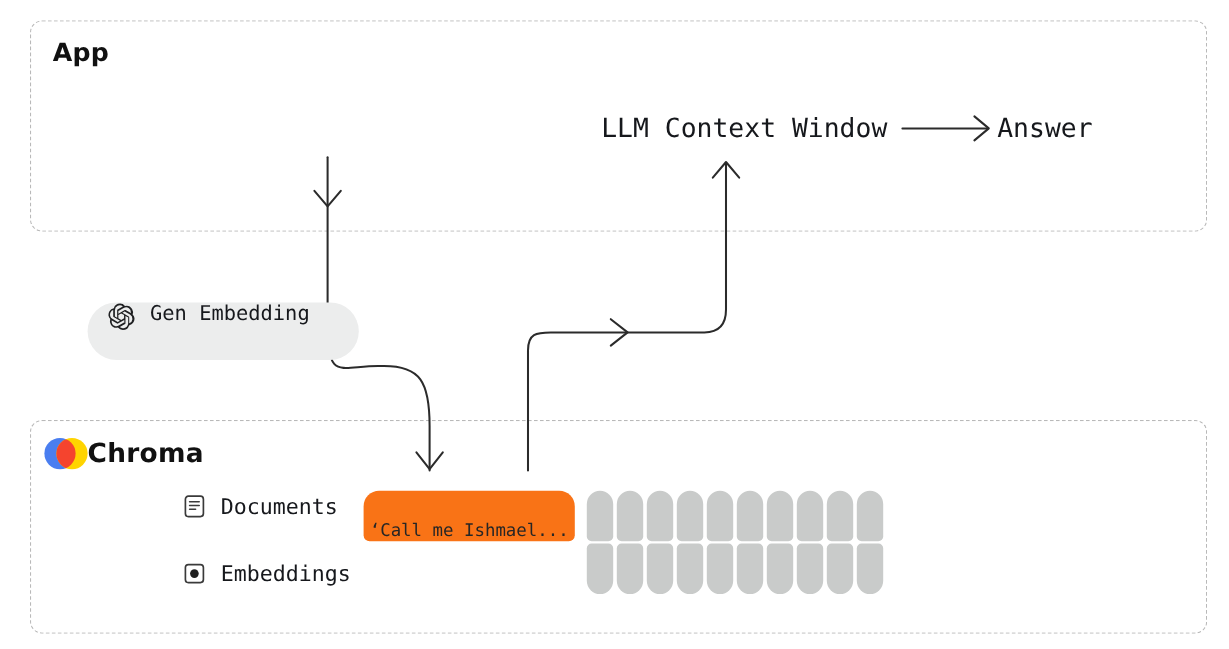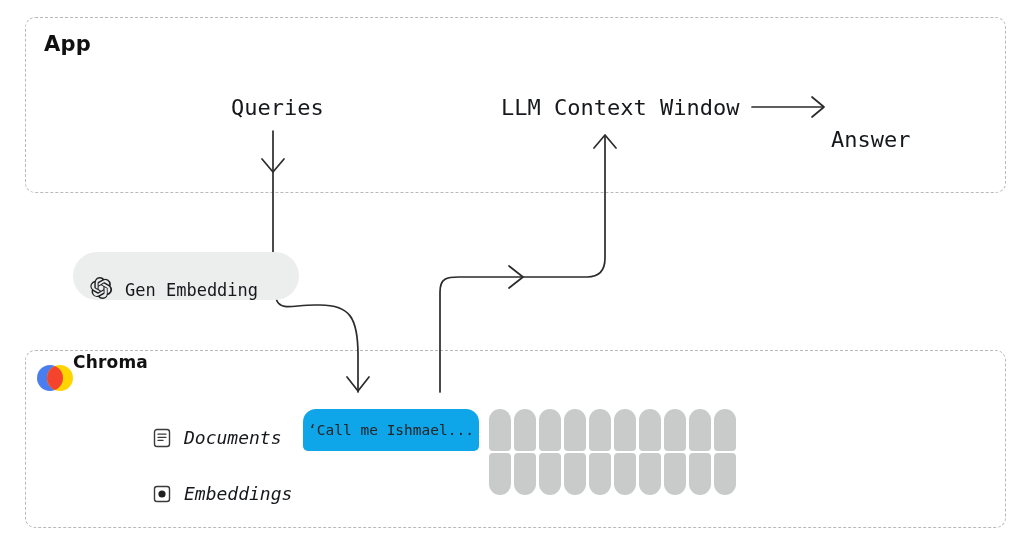--- a/index.html
+++ b/index.html
@@ -50,22 +50,22 @@
     color: #111111;
     letter-spacing: 0.2px;
     white-space: nowrap;
   }
   #app-title {
     left: 44px;
     top: 32px;
   }
   #chroma-title {
     left: 73px;
-    top: 352px;
-    font-size: 17px;
+    top: 366px;
+    font-size: 22px;
   }
 
   
   #chroma-logo {
     position: absolute;
     left: 36px;
     top: 364px;
     width: 38px;
     height: 28px;
   }
@@ -74,21 +74,21 @@
   .flow-label {
     position: absolute;
     font-family: "DejaVu Sans Mono", monospace;
     font-size: 22px;
     color: #16181c;
     white-space: nowrap;
     letter-spacing: 0px;
   }
   #label-queries { left: 231px; top: 95px; }
   #label-llm     { left: 470px; top: 95px; margin-left: 31px; }
-  #label-answer  { left: 831px; top: 95px; margin-top: 32px; }
+  #label-answer  { left: 831px; top: 95px; }
 
   
   #arrows {
     position: absolute;
     left: 0;
     top: 0;
     width: 1024px;
     height: 541px;
     pointer-events: none;
   }
@@ -96,67 +96,66 @@
   
   #gen-embed-pill {
     position: absolute;
     left: 73px;
     top: 252px;
     width: 226px;
     height: 48px;
     background: #eceded;
     border-radius: 24px;
     display: flex;
-    align-items: flex-end;
+    align-items: flex-start;
     box-sizing: border-box;
     padding-left: 16px;
   }
   #openai-icon {
     width: 24px;
     height: 24px;
     flex: 0 0 auto;
   }
   #gen-embed-label {
     font-family: "DejaVu Sans Mono", monospace;
     font-size: 17px;
     color: #16181c;
     margin-left: 12px;
     white-space: nowrap;
   }
 
   
   .data-row {
     position: absolute;
     display: flex;
-    align-items: flex-end;
+    align-items: flex-start;
     height: 36px;
-    font-style: italic;
   }
   #row-documents  { left: 152px; top: 412px; }
   #row-embeddings { left: 152px; top: 452px; margin-top: 16px; }
 
   .row-icon {
     width: 20px;
     height: 20px;
     flex: 0 0 auto;
   }
   .row-label {
     font-family: "DejaVu Sans Mono", monospace;
     font-size: 18px;
     color: #16181c;
     margin-left: 12px;
     white-space: nowrap;
   }
 
   
   .value-pill {
     position: absolute;
-    background: #0ea5e9;
+    background: #f97316;
     display: flex;
-    align-items: center;
+    align-items: flex-end;
     justify-content: center;
     box-sizing: border-box;
   }
   #pill-documents {
     left: 303px;
     top: 409px;
     width: 176px;
     height: 42px;
     border-radius: 13px 13px 5px 5px;
   }
@@ -215,21 +214,20 @@
     </defs>
     <circle cx="14" cy="14" r="13" fill="#4a7ef0"></circle>
     <circle cx="24" cy="14" r="13" fill="#ffd400"></circle>
     <g clip-path="url(#clip-left)">
       <circle cx="24" cy="14" r="13" fill="#f5442e"></circle>
     </g>
   </svg>
 
   <div class="box-title" id="chroma-title">Chroma</div>
 
-  <div class="flow-label" id="label-queries">Queries</div>
   <div class="flow-label" id="label-llm">LLM Context Window</div>
   <div class="flow-label" id="label-answer">Answer</div>
 
   <svg id="arrows" viewBox="0 0 1024 541">
     <g fill="none" stroke="#2b2b2b" stroke-width="1.7" stroke-linecap="round" stroke-linejoin="round">
 
       
       <path d="M 273 131 L 273 271"></path>
       <path d="M 262 159 L 273 172 L 284 159"></path>
 

